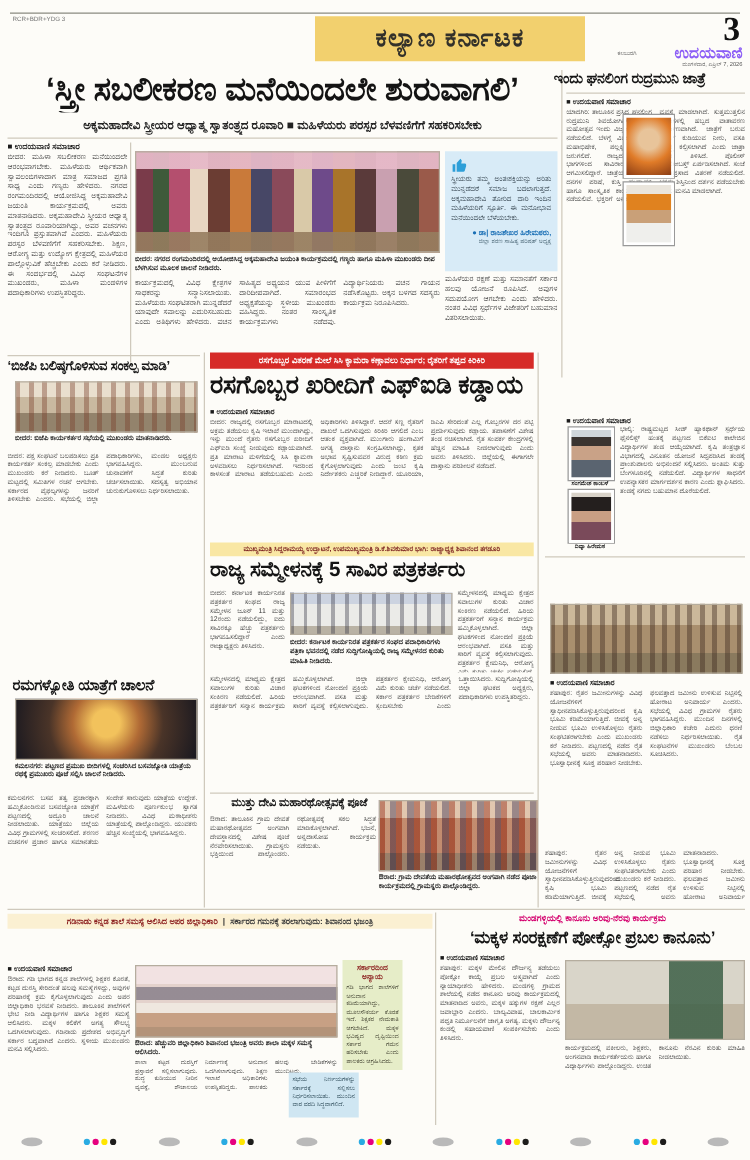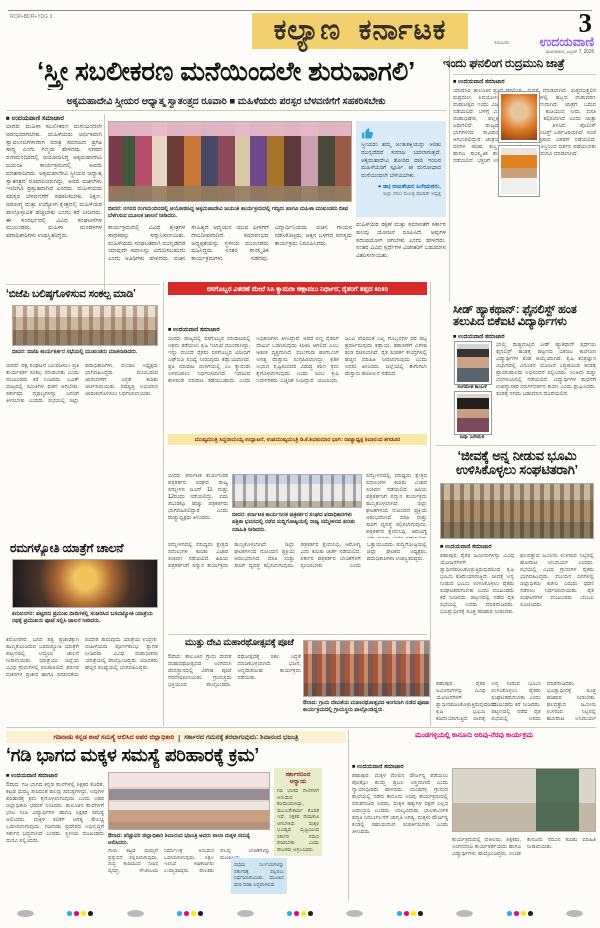--- a/index.html
+++ b/index.html
@@ -12,21 +12,21 @@
   .center{text-align:center;}
   .byline{font-size:6.5px;font-weight:bold;color:#1c1c1c;}
   .bodytxt{font-size:6px;line-height:1.3;color:#3a3a3a;text-align:justify;overflow:hidden;}
   .tiny{font-size:5.5px;line-height:1.28;}
   .caption{font-size:5.6px;line-height:1.3;font-weight:bold;color:#1f1f1f;overflow:hidden;}
   .c2{column-count:2;column-gap:6px;}
   .c3{column-count:3;column-gap:6px;}
   .c4{column-count:4;column-gap:6px;}
   .photo{background:#c8bfae;box-shadow:0 0 0 1px #b5ad9e inset;}
   .masthead{background:#f2d06e;display:flex;align-items:center;justify-content:center;
-            font-weight:bold;color:#33312a;font-size:28px;letter-spacing:1px;font-family:Liberation Mono, monospace;}
+            font-weight:bold;color:#33312a;font-size:20px;letter-spacing:1px;}
   .kicker-red{background:#d62b28;color:#fff;font-weight:bold;font-size:6.8px;
               display:flex;align-items:center;justify-content:center;overflow:hidden;}
   .kicker-yellow{background:#f9e7a4;color:#7a1f1f;font-weight:bold;font-size:5.6px;
               display:flex;align-items:center;justify-content:center;overflow:hidden;}
   .kicker-magenta{color:#d4006e;font-weight:bold;font-size:7px;text-align:center;overflow:hidden;}
   .kicker-cream{background:#fbf0d2;display:flex;align-items:center;justify-content:center;
               font-weight:bold;font-size:6.6px;overflow:hidden;gap:4px;}
   .quote-box{background:#d8ebf7;padding:5px 5px 4px 5px;box-sizing:border-box;}
   .quote-text{font-size:5.8px;line-height:1.35;color:#25343f;text-align:justify;}
   .quote-name{font-size:6px;font-weight:bold;color:#1a6fb5;text-align:right;margin-top:3px;}
@@ -122,71 +122,71 @@
   <div class="abs bodytxt c2 tiny" style="left:6px;top:362px;width:152px;height:176px">ಬೀದರ: ಪಕ್ಷ ಸಂಘಟನೆ ಬಲಪಡಿಸಲು ಪ್ರತಿ ಕಾರ್ಯಕರ್ತ ಸಂಕಲ್ಪ ಮಾಡಬೇಕು ಎಂದು ಮುಖಂಡರು ಕರೆ ನೀಡಿದರು. ಬೂತ್ ಮಟ್ಟದಲ್ಲಿ ಸಮಿತಿಗಳ ರಚನೆ ಆಗಬೇಕು. ಸರ್ಕಾರದ ವೈಫಲ್ಯಗಳನ್ನು ಜನರಿಗೆ ತಿಳಿಸಬೇಕು ಎಂದರು. ಸಭೆಯಲ್ಲಿ ಜಿಲ್ಲಾ ಪದಾಧಿಕಾರಿಗಳು, ಮಂಡಲ ಅಧ್ಯಕ್ಷರು ಭಾಗವಹಿಸಿದ್ದರು. ಮುಂಬರುವ ಚುನಾವಣೆಗೆ ಸಿದ್ಧತೆ ಕುರಿತು ಚರ್ಚಿಸಲಾಯಿತು. ಸದಸ್ಯತ್ವ ಅಭಿಯಾನ ಚುರುಕುಗೊಳಿಸಲು ನಿರ್ಧರಿಸಲಾಯಿತು.</div>
 
   <div class="abs headline" style="left:10px;top:542px;width:148px;height:14px;font-size:12px;overflow:hidden">ರಮಗಳ್ಯೋತಿ ಯಾತ್ರೆಗೆ ಚಾಲನೆ</div>
   <div class="abs photo ph-night" style="left:12px;top:559px;width:146px;height:49px"></div>
   <div class="abs caption" style="left:12px;top:610px;width:146px;height:22px">ಕಮಲನಗರ: ಪಟ್ಟಣದ ಪ್ರಮುಖ ಬೀದಿಗಳಲ್ಲಿ ಸಂಚರಿಸಿದ ಬಸವಜ್ಯೋತಿ ಯಾತ್ರೆಯ ರಥಕ್ಕೆ ಪ್ರಮುಖರು ಪೂಜೆ ಸಲ್ಲಿಸಿ ಚಾಲನೆ ನೀಡಿದರು.</div>
   <div class="abs bodytxt c2 tiny" style="left:6px;top:636px;width:152px;height:88px">ಕಮಲನಗರ: ಬಸವ ತತ್ವ ಪ್ರಚಾರಕ್ಕಾಗಿ ಹಮ್ಮಿಕೊಂಡಿರುವ ಬಸವಜ್ಯೋತಿ ಯಾತ್ರೆಗೆ ಪಟ್ಟಣದಲ್ಲಿ ಅದ್ಧೂರಿ ಚಾಲನೆ ನೀಡಲಾಯಿತು. ಯಾತ್ರೆಯು ಜಿಲ್ಲೆಯ ವಿವಿಧ ಗ್ರಾಮಗಳಲ್ಲಿ ಸಂಚರಿಸಲಿದೆ. ಶರಣರ ವಚನಗಳ ಪ್ರಚಾರ ಹಾಗೂ ಸಮಾನತೆಯ ಸಂದೇಶ ಸಾರುವುದು ಯಾತ್ರೆಯ ಉದ್ದೇಶ. ಮಹಿಳೆಯರು ಪೂರ್ಣಕುಂಭ ಸ್ವಾಗತ ನೀಡಿದರು. ವಿವಿಧ ಮಠಾಧೀಶರು ಯಾತ್ರೆಯಲ್ಲಿ ಪಾಲ್ಗೊಂಡಿದ್ದರು. ಯುವಕರು ಹೆಚ್ಚಿನ ಸಂಖ್ಯೆಯಲ್ಲಿ ಭಾಗವಹಿಸಿದ್ದರು.</div>
 
   <div class="vr" style="left:163px;top:282px;height:444px"></div>
   <div class="vr" style="left:430px;top:282px;height:444px"></div>
   <div class="abs kicker-red" style="left:168px;top:282px;width:259px;height:13px">ರಸಗೊಬ್ಬರ ವಿತರಣೆ ಮೇಲೆ ಸಿಸಿ ಕ್ಯಾಮರಾ ಕಣ್ಗಾವಲು ನಿರ್ಧಾರ; ರೈತರಿಗೆ ತಪ್ಪದ ಕಿರಿಕಿರಿ</div>
+  <div class="abs headline" style="left:168px;top:298px;width:259px;height:25px;font-size:20px;overflow:hidden">ರಸಗೊಬ್ಬರ ಖರೀದಿಗೆ ಎಫ್‌ಐಡಿ ಕಡ್ಡಾಯ</div>
   <div class="abs byline" style="left:168px;top:326px;width:259px;font-size:5.8px">■ ಉದಯವಾಣಿ ಸಮಾಚಾರ</div>
   <div class="abs bodytxt c3 tiny" style="left:168px;top:335px;width:259px;height:96px">ಬೀದರ: ರಾಜ್ಯದಲ್ಲಿ ರಸಗೊಬ್ಬರ ಮಾರಾಟದಲ್ಲಿ ಅಕ್ರಮ ತಡೆಯಲು ಕೃಷಿ ಇಲಾಖೆ ಮುಂದಾಗಿದ್ದು, ಇನ್ನು ಮುಂದೆ ರೈತರು ರಸಗೊಬ್ಬರ ಖರೀದಿಗೆ ಎಫ್‌ಐಡಿ ಸಂಖ್ಯೆ ನೀಡುವುದು ಕಡ್ಡಾಯವಾಗಿದೆ. ಪ್ರತಿ ಮಾರಾಟ ಮಳಿಗೆಯಲ್ಲಿ ಸಿಸಿ ಕ್ಯಾಮರಾ ಅಳವಡಿಸಲು ನಿರ್ಧರಿಸಲಾಗಿದೆ. ಇದರಿಂದ ಕಾಳಸಂತೆ ಮಾರಾಟ ತಡೆಯಬಹುದು ಎಂದು ಅಧಿಕಾರಿಗಳು ತಿಳಿಸಿದ್ದಾರೆ. ಆದರೆ ಸಣ್ಣ ರೈತರಿಗೆ ದಾಖಲೆ ಒದಗಿಸುವುದು ಕಿರಿಕಿರಿ ಆಗಲಿದೆ ಎಂಬ ಆತಂಕ ವ್ಯಕ್ತವಾಗಿದೆ. ಮುಂಗಾರು ಹಂಗಾಮಿಗೆ ಅಗತ್ಯ ದಾಸ್ತಾನು ಸಂಗ್ರಹಿಸಲಾಗಿದ್ದು, ಕೃತಕ ಅಭಾವ ಸೃಷ್ಟಿಸುವವರ ವಿರುದ್ಧ ಕಠಿಣ ಕ್ರಮ ಕೈಗೊಳ್ಳಲಾಗುವುದು ಎಂದು ಜಂಟಿ ಕೃಷಿ ನಿರ್ದೇಶಕರು ಎಚ್ಚರಿಕೆ ನೀಡಿದ್ದಾರೆ. ಯೂರಿಯಾ, ಡಿಎಪಿ ಸೇರಿದಂತೆ ಎಲ್ಲ ಗೊಬ್ಬರಗಳ ದರ ಪಟ್ಟಿ ಪ್ರದರ್ಶಿಸುವುದು ಕಡ್ಡಾಯ. ತಪಾಸಣೆಗೆ ವಿಶೇಷ ತಂಡ ರಚಿಸಲಾಗಿದೆ. ರೈತ ಸಂಪರ್ಕ ಕೇಂದ್ರಗಳಲ್ಲಿ ಹೆಚ್ಚಿನ ಮಾಹಿತಿ ನೀಡಲಾಗುವುದು ಎಂದು ಅವರು ತಿಳಿಸಿದರು. ಜಿಲ್ಲೆಯಲ್ಲಿ ಈಗಾಗಲೇ ದಾಸ್ತಾನು ಪರಿಶೀಲನೆ ನಡೆದಿದೆ.</div>
 
   <div class="abs kicker-yellow" style="left:168px;top:434px;width:259px;height:11px">ಮುಖ್ಯಮಂತ್ರಿ ಸಿದ್ದರಾಮಯ್ಯ ಉದ್ಘಾಟನೆ, ಉಪಮುಖ್ಯಮಂತ್ರಿ ಡಿ.ಕೆ.ಶಿವಕುಮಾರ ಭಾಗಿ: ರಾಜ್ಯಾಧ್ಯಕ್ಷ ಶಿವಾನಂದ ತಗಡೂರಿ</div>
+  <div class="abs headline" style="left:168px;top:448px;width:259px;height:20px;font-size:16.5px;overflow:hidden">ರಾಜ್ಯ ಸಮ್ಮೇಳನಕ್ಕೆ 5 ಸಾವಿರ ಪತ್ರಕರ್ತರು</div>
   <div class="abs bodytxt tiny" style="left:168px;top:472px;width:60px;height:66px">ಬೀದರ: ಕರ್ನಾಟಕ ಕಾರ್ಯನಿರತ ಪತ್ರಕರ್ತರ ಸಂಘದ ರಾಜ್ಯ ಸಮ್ಮೇಳನ ಜೂನ್ 11 ಮತ್ತು 12ರಂದು ನಡೆಯಲಿದ್ದು, ಐದು ಸಾವಿರಕ್ಕೂ ಹೆಚ್ಚು ಪತ್ರಕರ್ತರು ಭಾಗವಹಿಸಲಿದ್ದಾರೆ ಎಂದು ರಾಜ್ಯಾಧ್ಯಕ್ಷರು ತಿಳಿಸಿದರು.</div>
   <div class="abs photo ph-press" style="left:232px;top:474px;width:130px;height:34px"></div>
   <div class="abs caption" style="left:232px;top:511px;width:130px;height:26px">ಬೀದರ: ಕರ್ನಾಟಕ ಕಾರ್ಯನಿರತ ಪತ್ರಕರ್ತರ ಸಂಘದ ಪದಾಧಿಕಾರಿಗಳು ಪತ್ರಿಕಾ ಭವನದಲ್ಲಿ ನಡೆದ ಸುದ್ದಿಗೋಷ್ಠಿಯಲ್ಲಿ ರಾಜ್ಯ ಸಮ್ಮೇಳನದ ಕುರಿತು ಮಾಹಿತಿ ನೀಡಿದರು.</div>
   <div class="abs bodytxt tiny" style="left:366px;top:472px;width:61px;height:66px">ಸಮ್ಮೇಳನದಲ್ಲಿ ಮಾಧ್ಯಮ ಕ್ಷೇತ್ರದ ಸವಾಲುಗಳ ಕುರಿತು ವಿಚಾರ ಸಂಕಿರಣ ನಡೆಯಲಿದೆ. ಹಿರಿಯ ಪತ್ರಕರ್ತರಿಗೆ ಸನ್ಮಾನ ಕಾರ್ಯಕ್ರಮ ಹಮ್ಮಿಕೊಳ್ಳಲಾಗಿದೆ. ಜಿಲ್ಲಾ ಘಟಕಗಳಿಂದ ನೋಂದಣಿ ಪ್ರಕ್ರಿಯೆ ಆರಂಭವಾಗಿದೆ. ವಸತಿ ಮತ್ತು ಸಾರಿಗೆ ವ್ಯವಸ್ಥೆ ಕಲ್ಪಿಸಲಾಗುವುದು. ಪತ್ರಕರ್ತರ ಕ್ಷೇಮನಿಧಿ, ಆರೋಗ್ಯ ವಿಮೆ ಕುರಿತು ಚರ್ಚೆ ನಡೆಯಲಿದೆ. ಸರ್ಕಾರ ಪತ್ರಕರ್ತರ ಬೇಡಿಕೆಗಳಿಗೆ ಸ್ಪಂದಿಸಬೇಕು ಎಂದು ಒತ್ತಾಯಿಸಿದರು. ಸುದ್ದಿಗೋಷ್ಠಿಯಲ್ಲಿ ಜಿಲ್ಲಾ ಘಟಕದ ಅಧ್ಯಕ್ಷರು, ಪದಾಧಿಕಾರಿಗಳು ಉಪಸ್ಥಿತರಿದ್ದರು.</div>
   <div class="abs bodytxt c4 tiny" style="left:168px;top:541px;width:259px;height:92px">ಸಮ್ಮೇಳನದಲ್ಲಿ ಮಾಧ್ಯಮ ಕ್ಷೇತ್ರದ ಸವಾಲುಗಳ ಕುರಿತು ವಿಚಾರ ಸಂಕಿರಣ ನಡೆಯಲಿದೆ. ಹಿರಿಯ ಪತ್ರಕರ್ತರಿಗೆ ಸನ್ಮಾನ ಕಾರ್ಯಕ್ರಮ ಹಮ್ಮಿಕೊಳ್ಳಲಾಗಿದೆ. ಜಿಲ್ಲಾ ಘಟಕಗಳಿಂದ ನೋಂದಣಿ ಪ್ರಕ್ರಿಯೆ ಆರಂಭವಾಗಿದೆ. ವಸತಿ ಮತ್ತು ಸಾರಿಗೆ ವ್ಯವಸ್ಥೆ ಕಲ್ಪಿಸಲಾಗುವುದು. ಪತ್ರಕರ್ತರ ಕ್ಷೇಮನಿಧಿ, ಆರೋಗ್ಯ ವಿಮೆ ಕುರಿತು ಚರ್ಚೆ ನಡೆಯಲಿದೆ. ಸರ್ಕಾರ ಪತ್ರಕರ್ತರ ಬೇಡಿಕೆಗಳಿಗೆ ಸ್ಪಂದಿಸಬೇಕು ಎಂದು ಒತ್ತಾಯಿಸಿದರು. ಸುದ್ದಿಗೋಷ್ಠಿಯಲ್ಲಿ ಜಿಲ್ಲಾ ಘಟಕದ ಅಧ್ಯಕ್ಷರು, ಪದಾಧಿಕಾರಿಗಳು ಉಪಸ್ಥಿತರಿದ್ದರು.</div>
 
   <div class="hl" style="left:168px;top:634px;width:259px"></div>
   <div class="abs headline" style="left:185px;top:638px;width:116px;height:12px;font-size:9px;overflow:hidden">ಮುತ್ತು ದೇವಿ ಮಹಾರಥೋತ್ಸವಕ್ಕೆ ಪೂಜೆ</div>
   <div class="abs bodytxt c2 tiny" style="left:168px;top:653px;width:133px;height:70px">ಔರಾದ: ತಾಲೂಕಿನ ಗ್ರಾಮ ದೇವತೆ ಮಹಾರಥೋತ್ಸವದ ಅಂಗವಾಗಿ ದೇವಸ್ಥಾನದಲ್ಲಿ ವಿಶೇಷ ಪೂಜೆ ನೆರವೇರಿಸಲಾಯಿತು. ಗ್ರಾಮಸ್ಥರು ಭಕ್ತಿಯಿಂದ ಪಾಲ್ಗೊಂಡರು. ರಥೋತ್ಸವಕ್ಕೆ ಸಕಲ ಸಿದ್ಧತೆ ಮಾಡಿಕೊಳ್ಳಲಾಗಿದೆ. ಭಜನೆ, ಅನ್ನದಾಸೋಹ ಕಾರ್ಯಕ್ರಮ ನಡೆಯಿತು.</div>
   <div class="abs photo ph-rally" style="left:303px;top:640px;width:127px;height:57px"></div>
   <div class="abs caption" style="left:303px;top:699px;width:127px;height:23px">ಔರಾದ: ಗ್ರಾಮ ದೇವತೆಯ ಮಹಾರಥೋತ್ಸವದ ಅಂಗವಾಗಿ ನಡೆದ ಪೂಜಾ ಕಾರ್ಯಕ್ರಮದಲ್ಲಿ ಗ್ರಾಮಸ್ಥರು ಪಾಲ್ಗೊಂಡಿದ್ದರು.</div>
 
-  <div class="abs headline" style="left:453px;top:303px;width:143px;height:27px;font-size:11.5px;overflow:hidden">ಸೀಡ್ ಹ್ಯಾಕಥಾನ್: ಫೈನಲಿಸ್ಟ್ ಹಂತ ತಲುಪಿದ ಬಿಕೆಐಟಿ ವಿದ್ಯಾರ್ಥಿಗಳು</div>
   <div class="abs byline" style="left:453px;top:333px;width:143px;font-size:5.8px">■ ಉದಯವಾಣಿ ಸಮಾಚಾರ</div>
   <div class="abs photo ph-man portrait" style="left:455px;top:342px;width:32px;height:38px"></div>
   <div class="abs pname" style="left:452px;top:384px;width:40px">ಸಂಗಮೇಶ ಕಾಂಬಳೆ</div>
   <div class="abs photo ph-woman portrait" style="left:455px;top:392px;width:32px;height:38px"></div>
   <div class="abs pname" style="left:452px;top:434px;width:40px">ದಿವ್ಯಾ ಹಿರೇಮಠ</div>
   <div class="abs bodytxt tiny" style="left:496px;top:341px;width:100px;height:101px">ಭಾಲ್ಕಿ: ರಾಷ್ಟ್ರಮಟ್ಟದ ಸೀಡ್ ಹ್ಯಾಕಥಾನ್ ಸ್ಪರ್ಧೆಯ ಫೈನಲಿಸ್ಟ್ ಹಂತಕ್ಕೆ ಪಟ್ಟಣದ ಬಿಕೆಐಟಿ ಕಾಲೇಜಿನ ವಿದ್ಯಾರ್ಥಿಗಳ ತಂಡ ಆಯ್ಕೆಯಾಗಿದೆ. ಕೃಷಿ ತಂತ್ರಜ್ಞಾನ ವಿಭಾಗದಲ್ಲಿ ವಿನೂತನ ಯೋಜನೆ ಸಿದ್ಧಪಡಿಸಿದ ತಂಡಕ್ಕೆ ಪ್ರಾಂಶುಪಾಲರು ಅಭಿನಂದನೆ ಸಲ್ಲಿಸಿದರು. ಅಂತಿಮ ಸುತ್ತು ಬೆಂಗಳೂರಿನಲ್ಲಿ ನಡೆಯಲಿದೆ. ವಿದ್ಯಾರ್ಥಿಗಳ ಸಾಧನೆಗೆ ಉಪನ್ಯಾಸಕರ ಮಾರ್ಗದರ್ಶನ ಕಾರಣ ಎಂದು ಶ್ಲಾಘಿಸಿದರು. ತಂಡಕ್ಕೆ ನಗದು ಬಹುಮಾನ ದೊರೆಯಲಿದೆ.</div>
 
   <div class="hl" style="left:436px;top:445px;width:160px"></div>
-  <div class="abs headline center" style="left:438px;top:449px;width:158px;height:29px;font-size:13px;overflow:hidden">‘ಜೀವಕ್ಕೆ ಅನ್ನ ನೀಡುವ ಭೂಮಿ ಉಳಿಸಿಕೊಳ್ಳಲು ಸಂಘಟಿತರಾಗಿ’</div>
   <div class="abs photo ph-crowd" style="left:440px;top:483px;width:154px;height:56px"></div>
   <div class="abs byline" style="left:440px;top:543px;width:154px;font-size:5.8px">■ ಉದಯವಾಣಿ ಸಮಾಚಾರ</div>
   <div class="abs bodytxt c2 tiny" style="left:440px;top:552px;width:154px;height:122px">ಶಹಾಪುರ: ರೈತರ ಜಮೀನುಗಳನ್ನು ವಿವಿಧ ಯೋಜನೆಗಳಿಗೆ ಸ್ವಾಧೀನಪಡಿಸಿಕೊಳ್ಳುತ್ತಿರುವುದರಿಂದ ಕೃಷಿ ಭೂಮಿ ಕಡಿಮೆಯಾಗುತ್ತಿದೆ. ಜೀವಕ್ಕೆ ಅನ್ನ ನೀಡುವ ಭೂಮಿ ಉಳಿಸಿಕೊಳ್ಳಲು ರೈತರು ಸಂಘಟಿತರಾಗಬೇಕು ಎಂದು ಮುಖಂಡರು ಕರೆ ನೀಡಿದರು. ಪಟ್ಟಣದಲ್ಲಿ ನಡೆದ ರೈತ ಸಭೆಯಲ್ಲಿ ಅವರು ಮಾತನಾಡಿದರು. ಭೂಸ್ವಾಧೀನಕ್ಕೆ ಸೂಕ್ತ ಪರಿಹಾರ ನೀಡಬೇಕು. ಫಲವತ್ತಾದ ಜಮೀನು ಉಳಿಸುವ ನಿಟ್ಟಿನಲ್ಲಿ ಹೋರಾಟ ಅನಿವಾರ್ಯ ಎಂದರು. ಸಭೆಯಲ್ಲಿ ವಿವಿಧ ಗ್ರಾಮಗಳ ರೈತರು ಭಾಗವಹಿಸಿದ್ದರು. ಮುಂದಿನ ದಿನಗಳಲ್ಲಿ ಜಿಲ್ಲಾಧಿಕಾರಿ ಕಚೇರಿ ಎದುರು ಧರಣಿ ನಡೆಸಲು ನಿರ್ಧರಿಸಲಾಯಿತು. ರೈತ ಸಂಘಟನೆಗಳ ಮುಖಂಡರು ಬೆಂಬಲ ಸೂಚಿಸಿದರು.</div>
   <div class="abs bodytxt c3 tiny" style="left:436px;top:680px;width:160px;height:44px">ಶಹಾಪುರ: ರೈತರ ಜಮೀನುಗಳನ್ನು ವಿವಿಧ ಯೋಜನೆಗಳಿಗೆ ಸ್ವಾಧೀನಪಡಿಸಿಕೊಳ್ಳುತ್ತಿರುವುದರಿಂದ ಕೃಷಿ ಭೂಮಿ ಕಡಿಮೆಯಾಗುತ್ತಿದೆ. ಜೀವಕ್ಕೆ ಅನ್ನ ನೀಡುವ ಭೂಮಿ ಉಳಿಸಿಕೊಳ್ಳಲು ರೈತರು ಸಂಘಟಿತರಾಗಬೇಕು ಎಂದು ಮುಖಂಡರು ಕರೆ ನೀಡಿದರು. ಪಟ್ಟಣದಲ್ಲಿ ನಡೆದ ರೈತ ಸಭೆಯಲ್ಲಿ ಅವರು ಮಾತನಾಡಿದರು. ಭೂಸ್ವಾಧೀನಕ್ಕೆ ಸೂಕ್ತ ಪರಿಹಾರ ನೀಡಬೇಕು. ಫಲವತ್ತಾದ ಜಮೀನು ಉಳಿಸುವ ನಿಟ್ಟಿನಲ್ಲಿ ಹೋರಾಟ ಅನಿವಾರ್ಯ ಎಂದರು. ಸಭೆಯಲ್ಲಿ ವಿವಿಧ ಗ್ರಾಮಗಳ ರೈತರು ಭಾಗವಹಿಸಿದ್ದರು. ಮುಂದಿನ ದಿನಗಳಲ್ಲಿ ಜಿಲ್ಲಾಧಿಕಾರಿ ಕಚೇರಿ ಎದುರು ಧರಣಿ ನಡೆಸಲು ನಿರ್ಧರಿಸಲಾಯಿತು. ರೈತ ಸಂಘಟನೆಗಳ ಮುಖಂಡರು ಬೆಂಬಲ ಸೂಚಿಸಿದರು.</div>
 
   <div class="hl" style="left:6px;top:727px;width:590px"></div>
   <div class="vr" style="left:348px;top:730px;height:170px"></div>
   <div class="abs kicker-cream" style="left:6px;top:731px;width:340px;height:12px">
     <span style="color:#8a1c1c">ಗಡಿನಾಡು ಕನ್ನಡ ಶಾಲೆ ಸಮಸ್ಯೆ ಆಲಿಸಿದ ಅಪರ ಜಿಲ್ಲಾಧಿಕಾರಿ</span>
     <span style="color:#333">|</span>
     <span style="color:#3a3a3a">ಸರ್ಕಾರದ ಗಮನಕ್ಕೆ ತರಲಾಗುವುದು: ಶಿವಾನಂದ ಭಜಂತ್ರಿ</span>
   </div>
-  <div class="abs headline" style="left:6px;top:746px;width:340px;height:22px;font-size:18px;overflow:hidden">‘ಗಡಿ ಭಾಗದ ಮಕ್ಕಳ ಸಮಸ್ಯೆ ಪರಿಹಾರಕ್ಕೆ ಕ್ರಮ’</div>
   <div class="abs byline" style="left:6px;top:772px;width:98px;font-size:5.8px">■ ಉದಯವಾಣಿ ಸಮಾಚಾರ</div>
   <div class="abs bodytxt tiny" style="left:6px;top:781px;width:98px;height:118px">ಔರಾದ: ಗಡಿ ಭಾಗದ ಕನ್ನಡ ಶಾಲೆಗಳಲ್ಲಿ ಶಿಕ್ಷಕರ ಕೊರತೆ, ಕಟ್ಟಡ ದುರಸ್ತಿ ಸೇರಿದಂತೆ ಹಲವು ಸಮಸ್ಯೆಗಳಿದ್ದು, ಅವುಗಳ ಪರಿಹಾರಕ್ಕೆ ಕ್ರಮ ಕೈಗೊಳ್ಳಲಾಗುವುದು ಎಂದು ಅಪರ ಜಿಲ್ಲಾಧಿಕಾರಿ ಭರವಸೆ ನೀಡಿದರು. ತಾಲೂಕಿನ ಶಾಲೆಗಳಿಗೆ ಭೇಟಿ ನೀಡಿ ವಿದ್ಯಾರ್ಥಿಗಳ ಹಾಗೂ ಶಿಕ್ಷಕರ ಸಮಸ್ಯೆ ಆಲಿಸಿದರು. ಮಕ್ಕಳ ಕಲಿಕೆಗೆ ಅಗತ್ಯ ಸೌಲಭ್ಯ ಒದಗಿಸಲಾಗುವುದು. ಗಡಿನಾಡು ಪ್ರದೇಶದ ಅಭಿವೃದ್ಧಿಗೆ ಸರ್ಕಾರ ಬದ್ಧವಾಗಿದೆ ಎಂದರು. ಸ್ಥಳೀಯ ಮುಖಂಡರು ಮನವಿ ಸಲ್ಲಿಸಿದರು.</div>
   <div class="abs photo ph-hall" style="left:108px;top:772px;width:162px;height:58px"></div>
   <div class="abs caption" style="left:108px;top:832px;width:162px;height:12px">ಔರಾದ: ಹೆಚ್ಚುವರಿ ಜಿಲ್ಲಾಧಿಕಾರಿ ಶಿವಾನಂದ ಭಜಂತ್ರಿ ಅವರು ಶಾಲಾ ಮಕ್ಕಳ ಸಮಸ್ಯೆ ಆಲಿಸಿದರು.</div>
   <div class="abs bodytxt c3" style="left:108px;top:847px;width:162px;height:50px;font-size:5px">ಶಾಲಾ ಕಟ್ಟಡ ದುರಸ್ತಿಗೆ ಪ್ರಸ್ತಾವನೆ ಸಲ್ಲಿಸಲಾಗುವುದು. ಶುದ್ಧ ಕುಡಿಯುವ ನೀರಿನ ವ್ಯವಸ್ಥೆ, ಶೌಚಾಲಯ ನಿರ್ಮಾಣಕ್ಕೆ ಅನುದಾನ ಒದಗಿಸಲಾಗುವುದು. ಶಿಕ್ಷಣ ಇಲಾಖೆ ಅಧಿಕಾರಿಗಳು ಉಪಸ್ಥಿತರಿದ್ದರು. ಪಾಲಕರು ಹಲವು ಬೇಡಿಕೆಗಳನ್ನು ಮುಂದಿಟ್ಟರು.</div>
   <div class="abs sidebox" style="left:274px;top:768px;width:48px;height:88px">
     <div class="sidebox-title">ಸರ್ಕಾರದಿಂದ ಅನ್ಯಾಯ</div>
     <div style="font-size:5px;line-height:1.3;color:#3a3a2a;text-align:justify;overflow:hidden;height:70px">ಗಡಿ ಭಾಗದ ಶಾಲೆಗಳಿಗೆ ಅನುದಾನ ಕಡಿಮೆಯಾಗಿದ್ದು, ಮೂಲಸೌಕರ್ಯ ಕೊರತೆ ಇದೆ. ಶಿಕ್ಷಕರ ನೇಮಕಾತಿ ಆಗಬೇಕಿದೆ. ಮಕ್ಕಳ ಭವಿಷ್ಯದ ದೃಷ್ಟಿಯಿಂದ ಸರ್ಕಾರ ಗಮನ ಹರಿಸಬೇಕು ಎಂದು ಪಾಲಕರು ಆಗ್ರಹಿಸಿದರು.</div>
   </div>
   <div class="abs bluenote" style="left:231px;top:858px;width:56px;height:36px">ಸಭೆಯ ನಿರ್ಣಯಗಳನ್ನು ಸರ್ಕಾರಕ್ಕೆ ಸಲ್ಲಿಸಲು ನಿರ್ಧರಿಸಲಾಯಿತು. ಮುಂದಿನ ವಾರ ವರದಿ ಸಿದ್ಧವಾಗಲಿದೆ.</div>
 
   <div class="abs kicker-magenta" style="left:352px;top:731px;width:244px;height:11px">ಮಂಡಗಳ್ಳಿಯಲ್ಲಿ ಕಾನೂನು ಅರಿವು-ನೆರವು ಕಾರ್ಯಕ್ರಮ</div>
+  <div class="abs headline center" style="left:352px;top:743px;width:244px;height:17px;font-size:13.5px;overflow:hidden">‘ಮಕ್ಕಳ ಸಂರಕ್ಷಣೆಗೆ ಪೋಕ್ಸೋ ಪ್ರಬಲ ಕಾನೂನು’</div>
   <div class="abs byline" style="left:352px;top:763px;width:96px;font-size:5.8px">■ ಉದಯವಾಣಿ ಸಮಾಚಾರ</div>
   <div class="abs bodytxt tiny" style="left:352px;top:772px;width:96px;height:126px">ಶಹಾಪುರ: ಮಕ್ಕಳ ಮೇಲಿನ ದೌರ್ಜನ್ಯ ತಡೆಯಲು ಪೋಕ್ಸೋ ಕಾಯ್ದೆ ಪ್ರಬಲ ಅಸ್ತ್ರವಾಗಿದೆ ಎಂದು ನ್ಯಾಯಾಧೀಶರು ಹೇಳಿದರು. ಮಂಡಗಳ್ಳಿ ಗ್ರಾಮದ ಶಾಲೆಯಲ್ಲಿ ನಡೆದ ಕಾನೂನು ಅರಿವು ಕಾರ್ಯಕ್ರಮದಲ್ಲಿ ಮಾತನಾಡಿದ ಅವರು, ಮಕ್ಕಳ ಹಕ್ಕುಗಳ ರಕ್ಷಣೆ ಎಲ್ಲರ ಜವಾಬ್ದಾರಿ ಎಂದರು. ಬಾಲ್ಯವಿವಾಹ, ಬಾಲಕಾರ್ಮಿಕ ಪದ್ಧತಿ ನಿರ್ಮೂಲನೆಗೆ ಜಾಗೃತಿ ಅಗತ್ಯ. ಮಕ್ಕಳು ದೌರ್ಜನ್ಯ ಕಂಡಲ್ಲಿ ಸಹಾಯವಾಣಿ ಸಂಪರ್ಕಿಸಬೇಕು ಎಂದು ತಿಳಿಸಿದರು.</div>
   <div class="abs photo ph-class" style="left:452px;top:768px;width:144px;height:64px"></div>
   <div class="abs bodytxt c2 tiny" style="left:452px;top:836px;width:144px;height:60px">ಕಾರ್ಯಕ್ರಮದಲ್ಲಿ ವಕೀಲರು, ಶಿಕ್ಷಕರು, ಅಂಗನವಾಡಿ ಕಾರ್ಯಕರ್ತೆಯರು ಹಾಗೂ ವಿದ್ಯಾರ್ಥಿಗಳು ಪಾಲ್ಗೊಂಡಿದ್ದರು. ಉಚಿತ ಕಾನೂನು ನೆರವಿನ ಕುರಿತು ಮಾಹಿತಿ ನೀಡಲಾಯಿತು.</div>
 
   <div class="abs" style="left:0;top:906px;width:600px;height:14px;display:flex;align-items:center;justify-content:space-around">
     <span class="oval"></span>
     <span class="dots">
         <span class="dot d-c"></span>
         <span class="dot d-m"></span>

